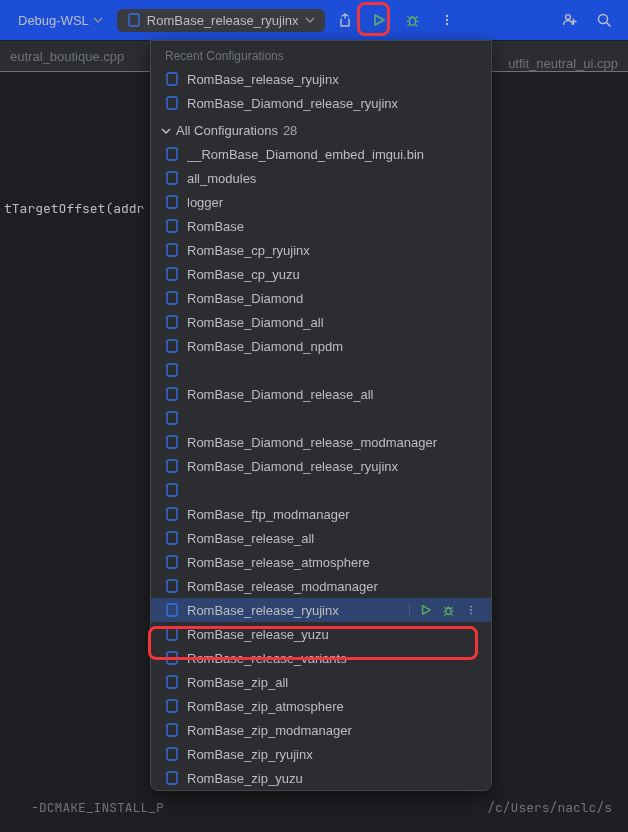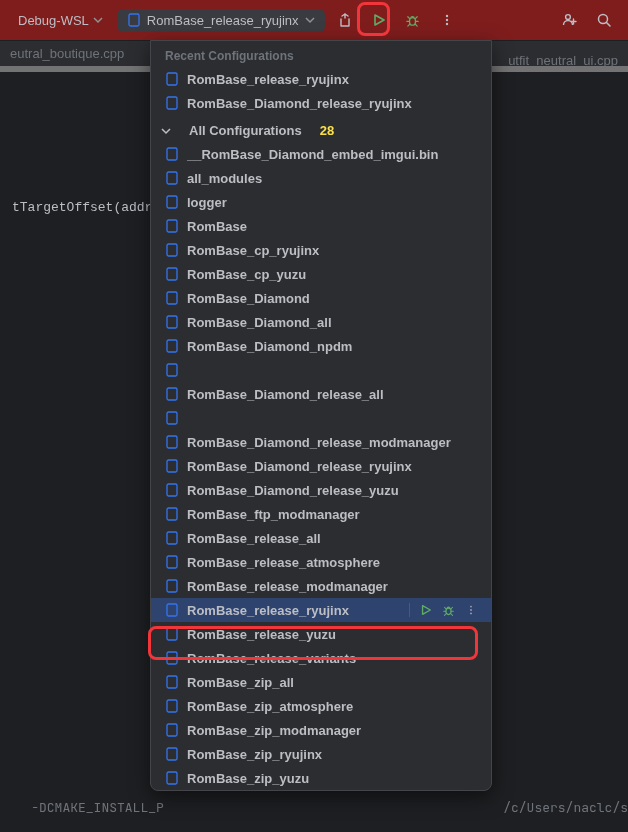--- a/index.html
+++ b/index.html
@@ -12,21 +12,21 @@
     color: #bcbec4;
     overflow: hidden;
     position: relative;
   }
   
   .toolbar {
     height: 40px;
     display: flex;
     align-items: center;
     padding: 0 10px;
-    background: #7f1d1d;
+    background: #1d4ed8;
     gap: 6px;
     position: relative;
   }
   .build-chip {
     display: flex;
     align-items: center;
     gap: 4px;
     padding: 4px 8px;
     border-radius: 6px;
     background: transparent;
@@ -68,21 +68,21 @@
     width: 330px;
     height: 34px;
   }
   
   .tabstrip {
     height: 32px;
     display: flex;
     align-items: center;
     background: #2b2d30;
     border-top: 1px solid #1e1f22;
-    border-bottom: 6px solid #737373;
+    border-bottom: 1px solid #737373;
     color: #6f737a;
   }
   .tab-left, .tab-right {
     padding: 0 10px;
     font-size: 13px;
     white-space: nowrap;
   }
   
   .editor-bg {
     position: absolute;
@@ -92,79 +92,78 @@
     bottom: 0;
     background: #1e1f22;
   }
   .code-line {
     position: absolute;
     font-family: "JetBrains Mono", Menlo, Consolas, monospace;
     font-size: 13px;
     color: #bcbec4;
     white-space: pre;
   }
-  .cl1 { top: 128px; left: 12px; font-family: Liberation Mono, monospace; }
+  .cl1 { top: 128px; left: 4px; }
   .cl2 { top: 710px; left: 0px; color:#6f737a;}
   .dim { color: #6f737a; }
   
   .popup {
     position: absolute;
     top: 40px;
     left: 150px;
     width: 342px;
     background: #2b2d30;
     border: 1px solid #43454a;
     border-radius: 0 0 8px 8px;
     box-shadow: 0 6px 20px rgba(0,0,0,0.5);
     overflow: hidden;
-    font-weight: bold;
   }
   .popup-section-title {
     padding: 8px 14px 4px;
     font-size: 12px;
     color: #6f737a;
   }
   .popup-item {
     display: flex;
     align-items: center;
     gap: 8px;
     padding: 4px 14px;
     height: 24px;
     color: #bcbec4;
     white-space: nowrap;
   }
   .popup-item .label { flex: 1; overflow: hidden; text-overflow: ellipsis; }
   .popup-header {
     display: flex;
     align-items: center;
-    gap: 18px;
+    gap: 5px;
     padding: 8px 10px 4px;
     font-size: 13px;
     color: #bcbec4;
   }
-  .popup-header .count { color: #fde047; }
+  .popup-header .count { color: #a3a3a3; }
   .popup-item.selected {
     background: #2e436e;
   }
   .popup-item.selected .actions { display: flex; gap: 10px; align-items: center; }
   .popup-item .actions { display: none; }
   .sep-v { width:1px; height:14px; background:#4a5879; }
   svg { display: block; }
   .file-icon { flex: 0 0 14px; }
   .tab-right-wrap{ margin-left:auto;margin-top:14px; }
 </style>
 </head>
 <body>
 
 <div class="editor-bg">
   <div class="code-line cl1">tTargetOffset(addr</div>
   <div class="code-line cl2">
     <span class="dim">-DCMAKE_INSTALL_P</span>
   </div>
-  <div class="code-line" style="top:710px; right:0;">
+  <div class="code-line" style="top:710px; right:16px;">
     <span class="dim">/c/Users/naclc/s</span>
   </div>
 </div>
 
 <div class="toolbar">
   <div class="build-chip">
     <span>Debug-WSL</span>
     <svg width="10" height="10" viewBox="0 0 10 10">
         <path d="M1 3 L5 7 L9 3" fill="none" stroke="#8f9195" stroke-width="1.5"></path>
       </svg>
@@ -336,21 +335,20 @@
       <div class="popup-item">
         <svg class="file-icon" width="14" height="14" viewBox="0 0 14 14">
           <rect x="2" y="1" width="10" height="12" rx="1.5" fill="none" stroke="#3574f0" stroke-width="1.3"></rect>
         </svg>
         <span class="label">RomBase_Diamond_release_ryujinx</span>
       </div>
       <div class="popup-item">
         <svg class="file-icon" width="14" height="14" viewBox="0 0 14 14">
           <rect x="2" y="1" width="10" height="12" rx="1.5" fill="none" stroke="#3574f0" stroke-width="1.3"></rect>
         </svg>
-        <span class="label">RomBase_Diamond_release_yuzu</span>
       </div>
       <div class="popup-item">
         <svg class="file-icon" width="14" height="14" viewBox="0 0 14 14">
           <rect x="2" y="1" width="10" height="12" rx="1.5" fill="none" stroke="#3574f0" stroke-width="1.3"></rect>
         </svg>
         <span class="label">RomBase_ftp_modmanager</span>
       </div>
       <div class="popup-item">
         <svg class="file-icon" width="14" height="14" viewBox="0 0 14 14">
           <rect x="2" y="1" width="10" height="12" rx="1.5" fill="none" stroke="#3574f0" stroke-width="1.3"></rect>

